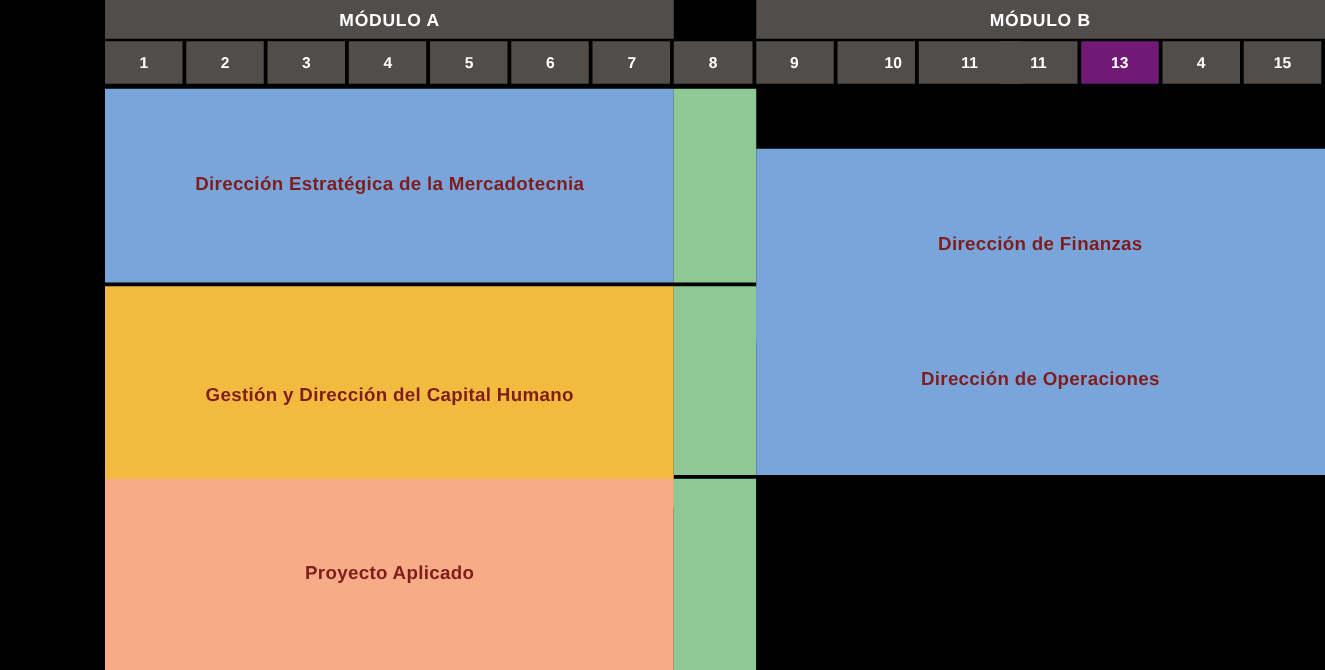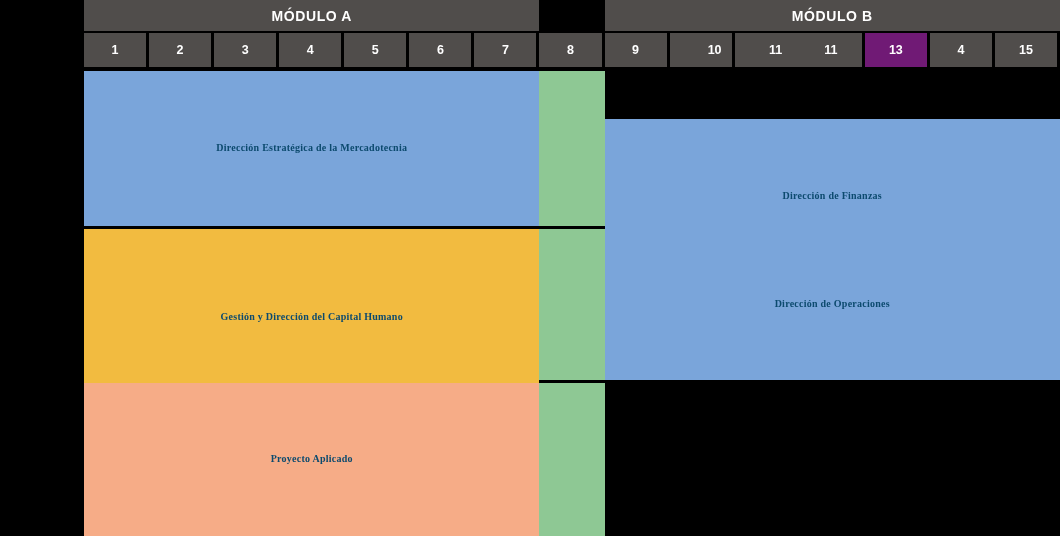--- a/index.html
+++ b/index.html
@@ -76,27 +76,26 @@
     width: 976px;
     height: 465px;
   }
   .course-block {
     position: absolute;
     box-sizing: border-box;
     display: flex;
     align-items: center;
     justify-content: center;
     text-align: center;
-    color: #0c4a6e;
-    font-size: 10px;
+    color: #7f1d1d;
+    font-size: 15px;
     font-weight: bold;
     letter-spacing: 0.25px;
     padding: 0 10px;
     line-height: 1.25;
-    font-family: Liberation Serif, serif;
   }
   .course-block.empty {
     background: #000000;
   }
 </style>
 </head>
 <body>
 
 <div id="schedule-root">
 

